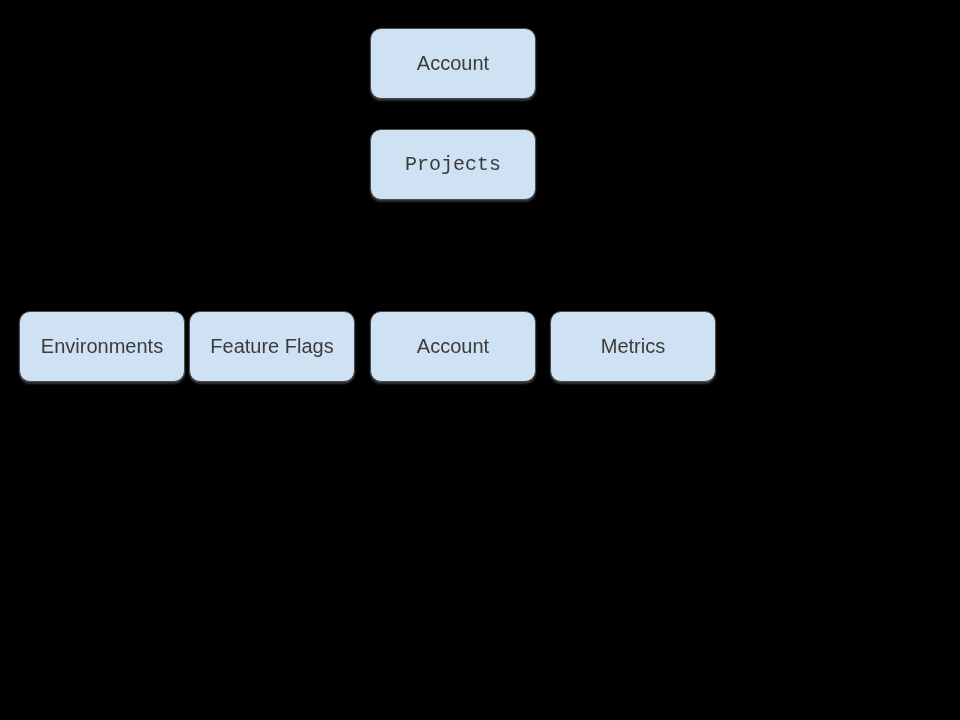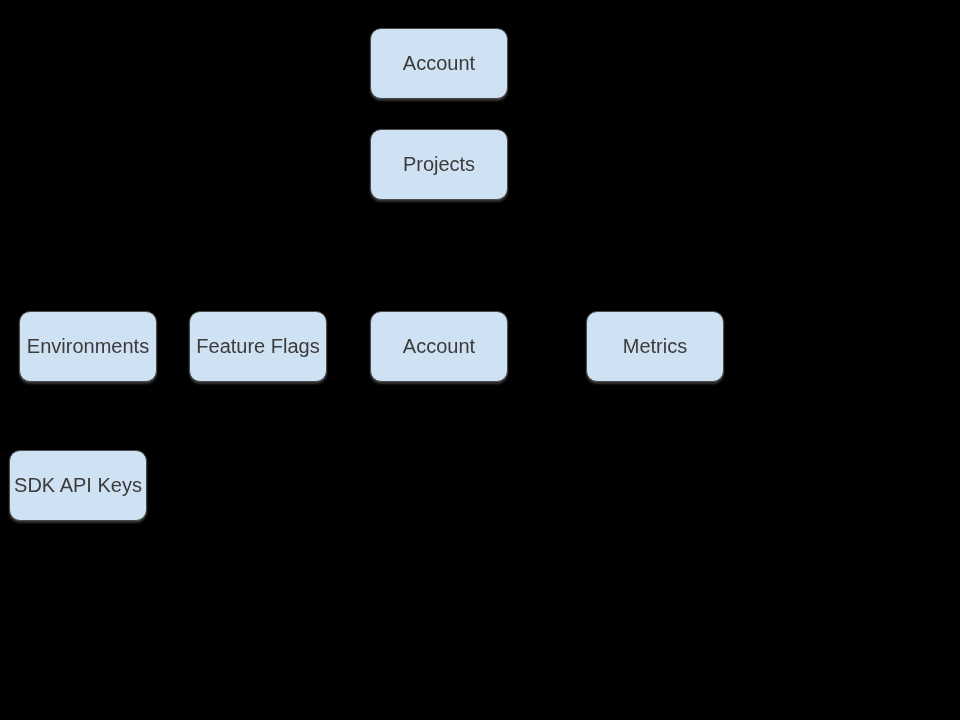--- a/index.html
+++ b/index.html
@@ -10,42 +10,42 @@
   .canvas {
     position: relative;
     width: 960px;
     height: 720px;
     background: #000000;
     overflow: hidden;
     font-family: "Liberation Sans", sans-serif;
   }
   .node {
     position: absolute;
-    width: 138px;
+    width: 166px;
     height: 71px;
     box-sizing: border-box;
     background: #cfe2f3;
     border: 1px solid #4a4a4a;
     border-radius: 11px;
     box-shadow: 0 2px 2px rgba(110, 110, 110, 0.45);
     display: flex;
     align-items: center;
     justify-content: center;
     font-size: 20px;
     color: #3b3b3b;
     white-space: nowrap;
     user-select: none;
   }
   
   .pos-account      { left: 370px; top: 28px;  }
-  .pos-projects     { left: 370px; top: 129px; }
+  .pos-projects     { left: 370px; top: 129px; font-family: Liberation Mono, monospace; }
   .pos-environments { left: 19px;   top: 311px; }
   .pos-featureflags { left: 189px; top: 311px; }
   .pos-segments     { left: 370px; top: 311px; }
-  .pos-metrics      { left: 550px; top: 311px; margin-left: 36px; }
+  .pos-metrics      { left: 550px; top: 311px; }
   .pos-eventtypes   { left: 730px; top: 311px; }
   .pos-sdkapikeys   { left: 9px;   top: 450px; }
 </style>
 </head>
 <body>
 
 <div class="canvas">
 
   <div class="node pos-account">
     <span>Account</span>
@@ -65,17 +65,14 @@
 
   <div class="node pos-segments">
     <span>Account</span>
   </div>
 
   <div class="node pos-metrics">
     <span>Metrics</span>
   </div>
 
 
-  <div class="node pos-sdkapikeys">
-    <span>SDK API Keys</span>
-  </div>
 
 </div>
 
 </body></html>

